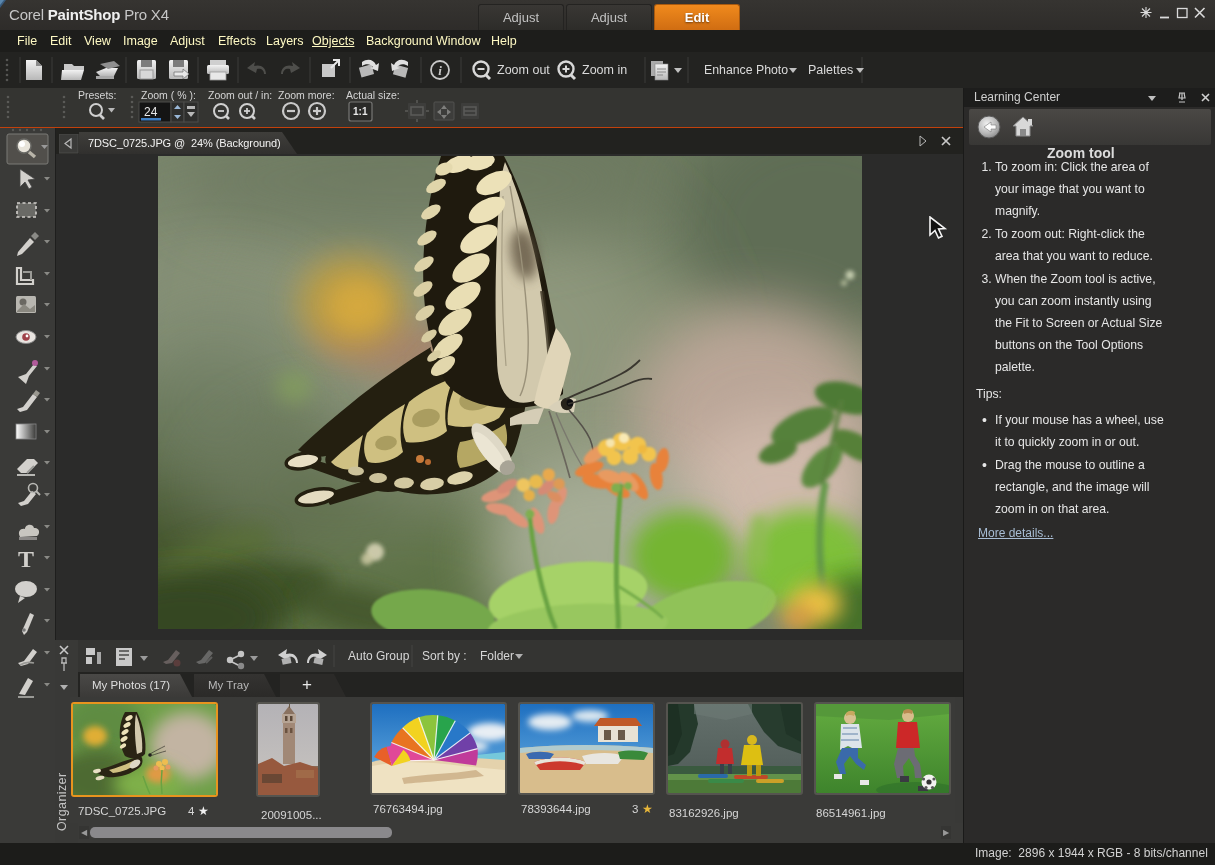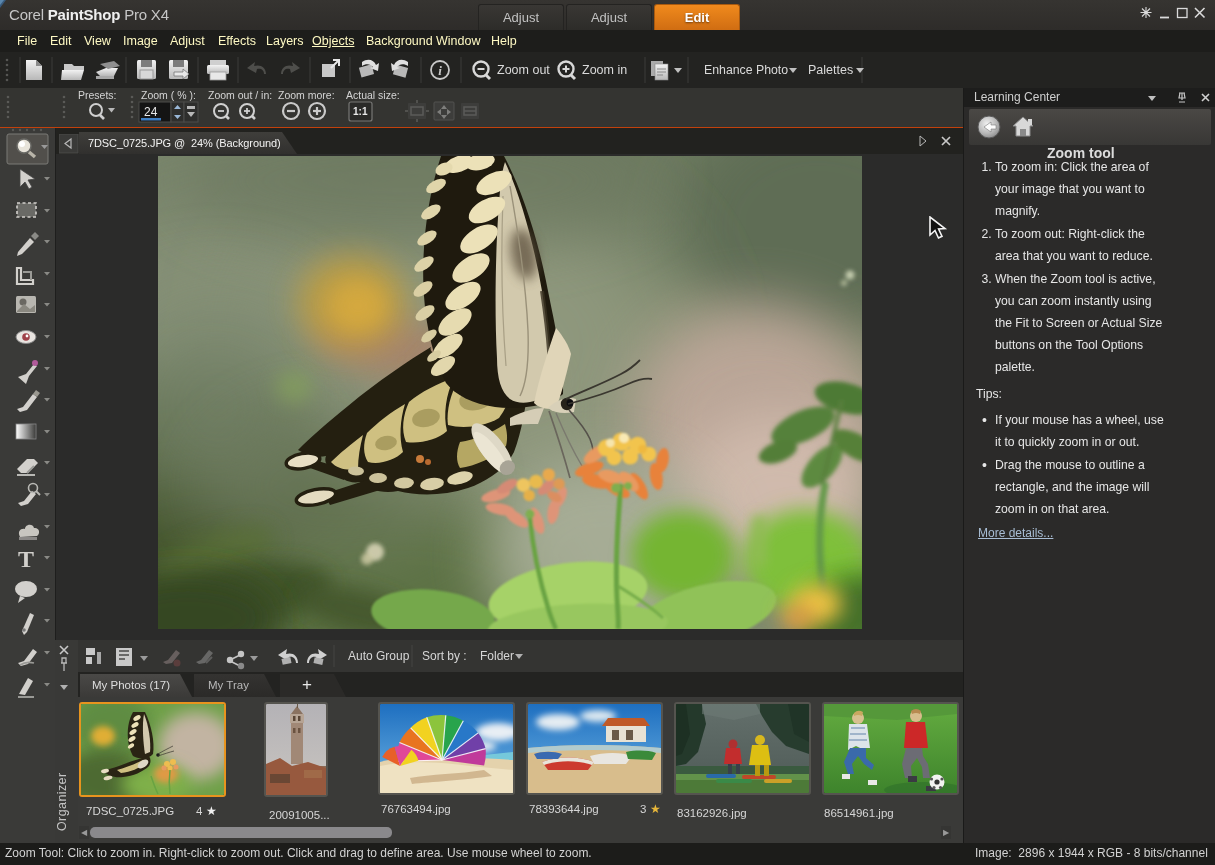--- a/index.html
+++ b/index.html
@@ -63,21 +63,21 @@
 #rp-body ul li { padding-left:15px; position:relative;}
 #rp-body ul li:before { content:"•"; position:absolute; left:2px; top:0; font-size:14px;}
 #rp-link { color:#a8bdd4; text-decoration:underline; font-size:12px;}
 
 
 #organizer { position:absolute; left:55px; top:640px; width:908px; height:203px;
   background:#393937; }
 #org-strip { position:absolute; left:0; top:0; width:23px; height:203px; background:#393937;}
 #org-tools { position:absolute; left:23px; top:0; width:885px; height:32px; background:#343432;}
 #org-tabs { position:absolute; left:23px; top:32px; width:885px; height:25px; background:#232321;}
-#org-thumbs { position:absolute; left:23px; top:57px; width:885px; height:126px; background:#3a3a38;}
+#org-thumbs { position:absolute; left:15px; top:57px; width:885px; height:126px; background:#3a3a38;}
 #org-scroll { position:absolute; left:23px; top:183px; width:885px; height:20px; background:#3a3a38;}
 .thumb { position:absolute; border:2px solid #55544f; border-radius:3px; background:#222; overflow:hidden;}
 .thumb svg { display:block; }
 .thumb.sel { border:2px solid #e8941e; }
 .tlabel { position:absolute; color:#d6d6d6; font-size:11.5px; }
 
 
 #statusbar { position:absolute; left:0; top:843px; width:1215px; height:22px;
   background:#1c1c1a; color:#d2d2d2; font-size:12px; line-height:21px;}
 </style>
@@ -938,16 +938,15 @@
       <div class="tlabel" style="left:599px;top:110px;">83162926.jpg</div>
       <div class="tlabel" style="left:746px;top:110px;">86514961.jpg</div>
     </div>
     <div id="org-scroll">
       <div style="position:absolute;left:1px;top:3px;width:10px;height:13px;background:#353533;color:#999;font-size:8px;line-height:13px;text-align:center;">◀</div>
       <div style="position:absolute;left:12px;top:4px;width:302px;height:11px;background:#8a898c;border-radius:5px;"></div>
       <div style="position:absolute;right:12px;top:3px;width:10px;height:13px;background:#353533;color:#999;font-size:8px;line-height:13px;text-align:center;">▶</div>
     </div>
   </div>
   <div id="statusbar">
-    <span style="position:absolute;left:5px;">Zoom Tool: Click to zoom in. Right-click to zoom out. Click and drag to define area. Use mouse wheel to zoom.</span>
     <span style="position:absolute;left:975px;">Image:&nbsp; 2896 x 1944 x RGB - 8 bits/channel</span>
   </div>
 </div>
 
 </body></html>

